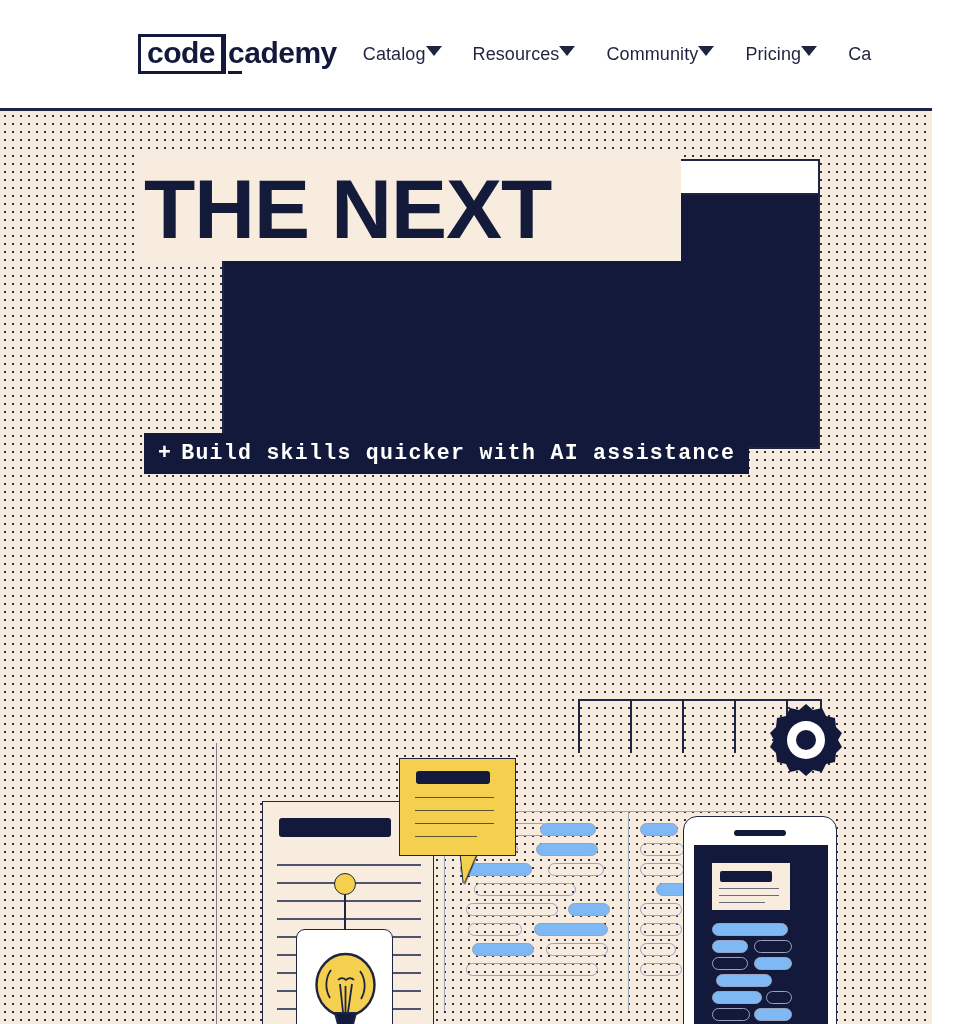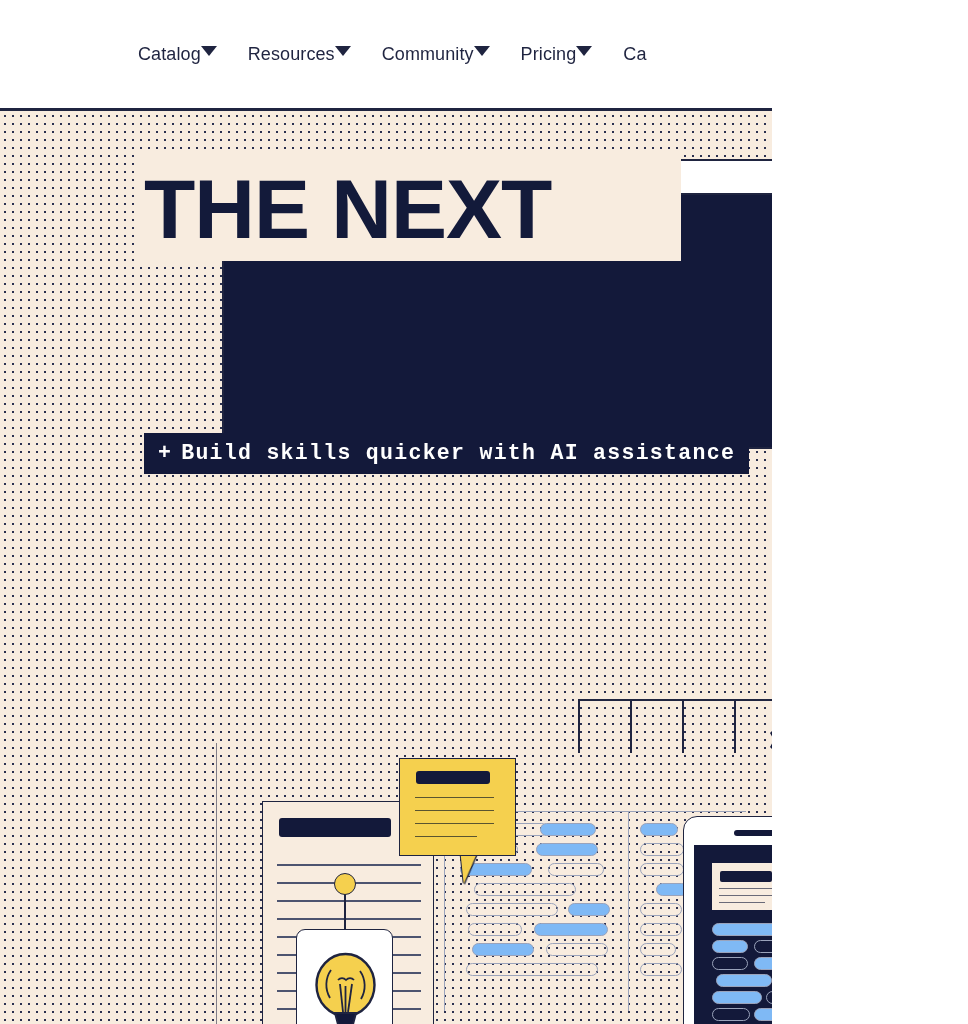--- a/index.html
+++ b/index.html
@@ -82,21 +82,21 @@
     border-left: 8px solid transparent;
     border-right: 8px solid transparent;
     border-top: 10px solid #1f2440;
     position: relative;
     top: 2px;
   }
 
   
   .hero {
     position: relative;
-    width: 772px;
+    width: 932px;
     height: 916px;
     background-color: #f8ecdf;
     background-image: radial-gradient(#2b3050 1.1px, transparent 1.2px);
     background-size: 8px 8px;
     background-position: 1px 1px;
     border-top: 3px solid #1f2440;
     overflow: hidden;
   }
 
   
@@ -345,20 +345,24 @@
   
   .gear { position: absolute; z-index: 11; }
 
   
 </style>
 </head>
 <body>
 
 <div class="header">
 
+  <a class="logo">
+    <span class="logo-box">code</span>
+    <span class="logo-rest">cademy</span>
+  </a>
 
   <nav class="nav">
 
     <div class="nav-item">
       <span>Catalog</span>
       <span class="caret"></span>
     </div>
 
     <div class="nav-item">
       <span>Resources</span>

